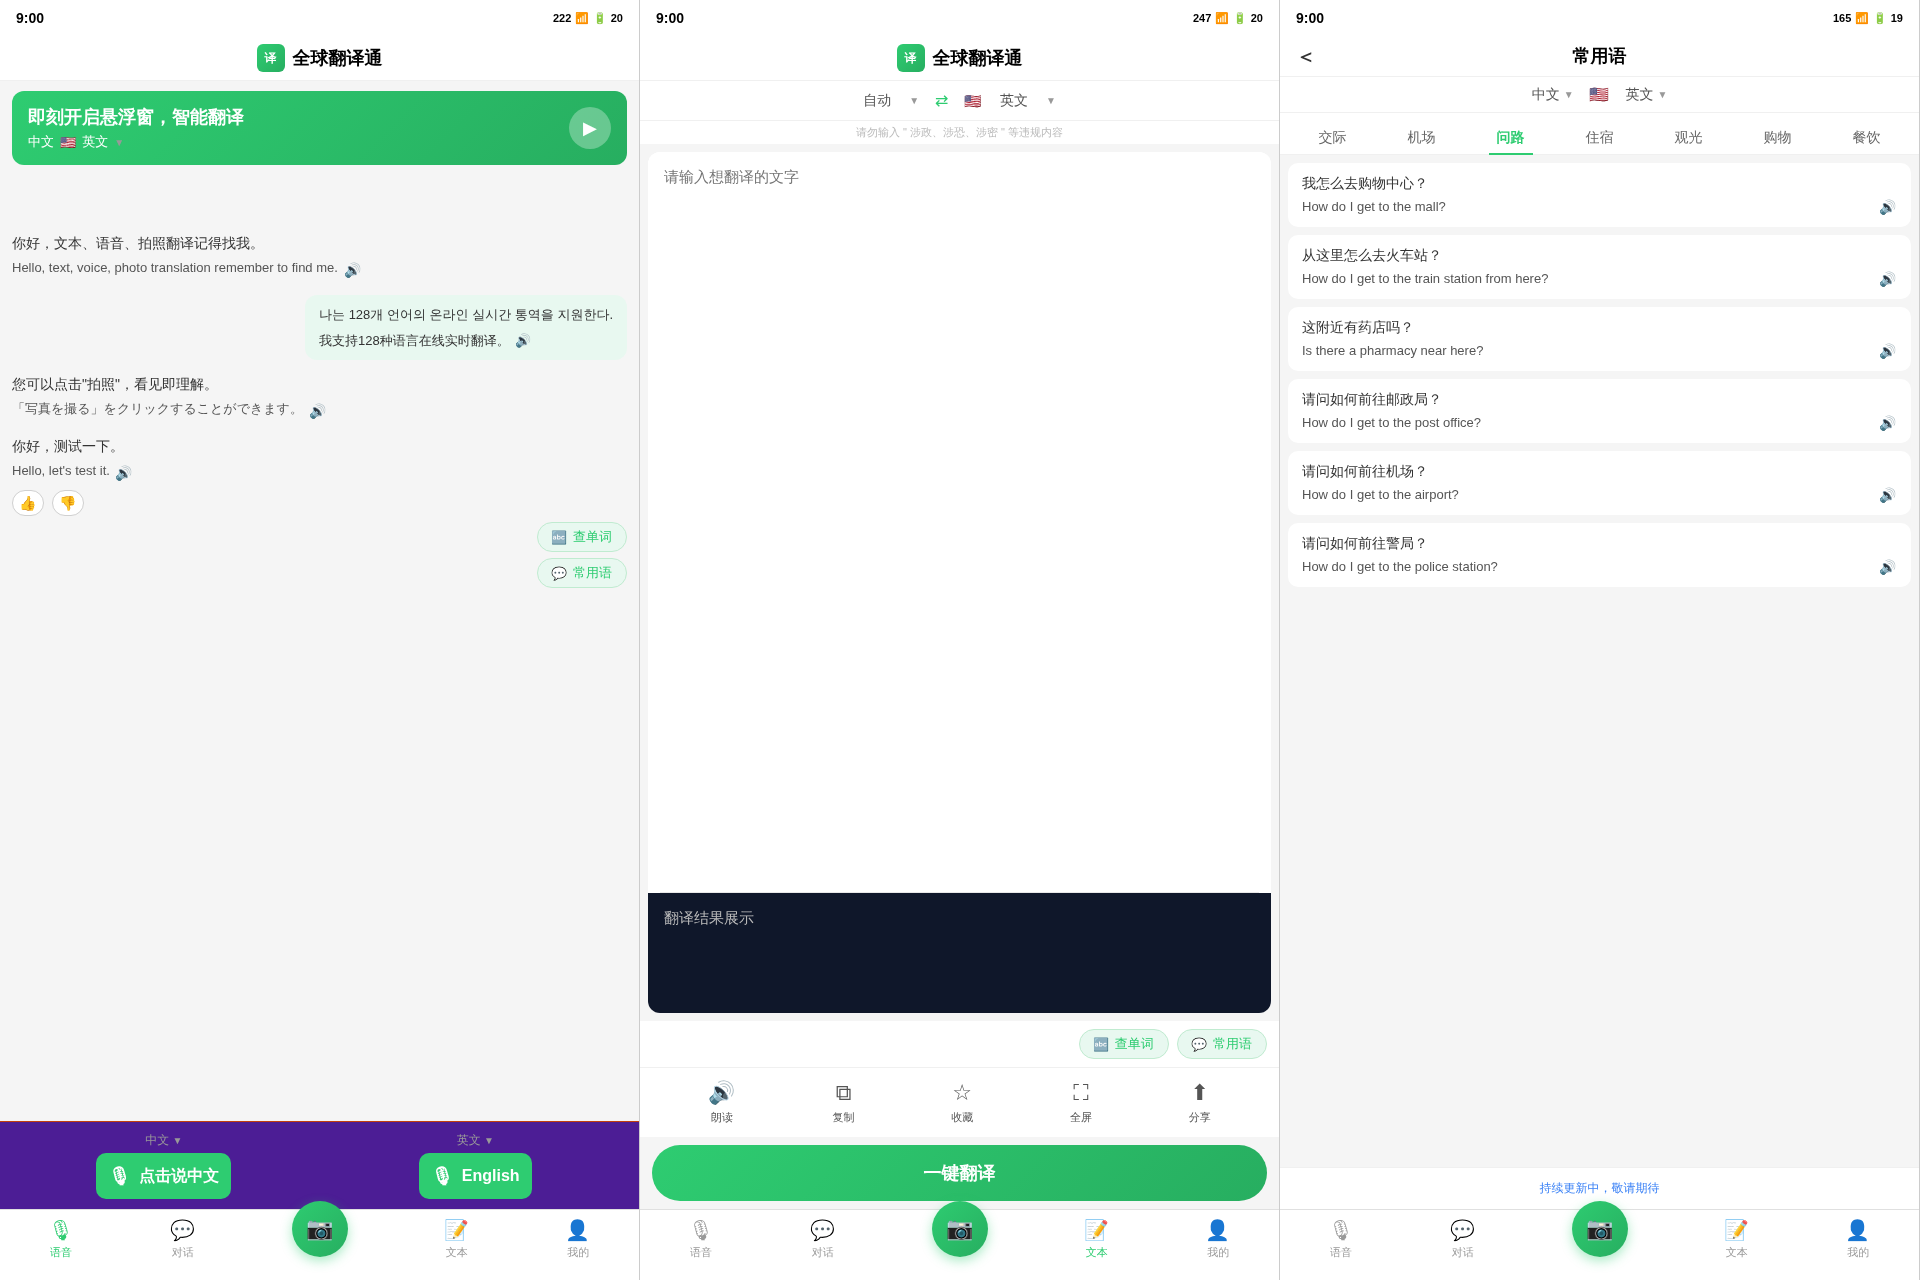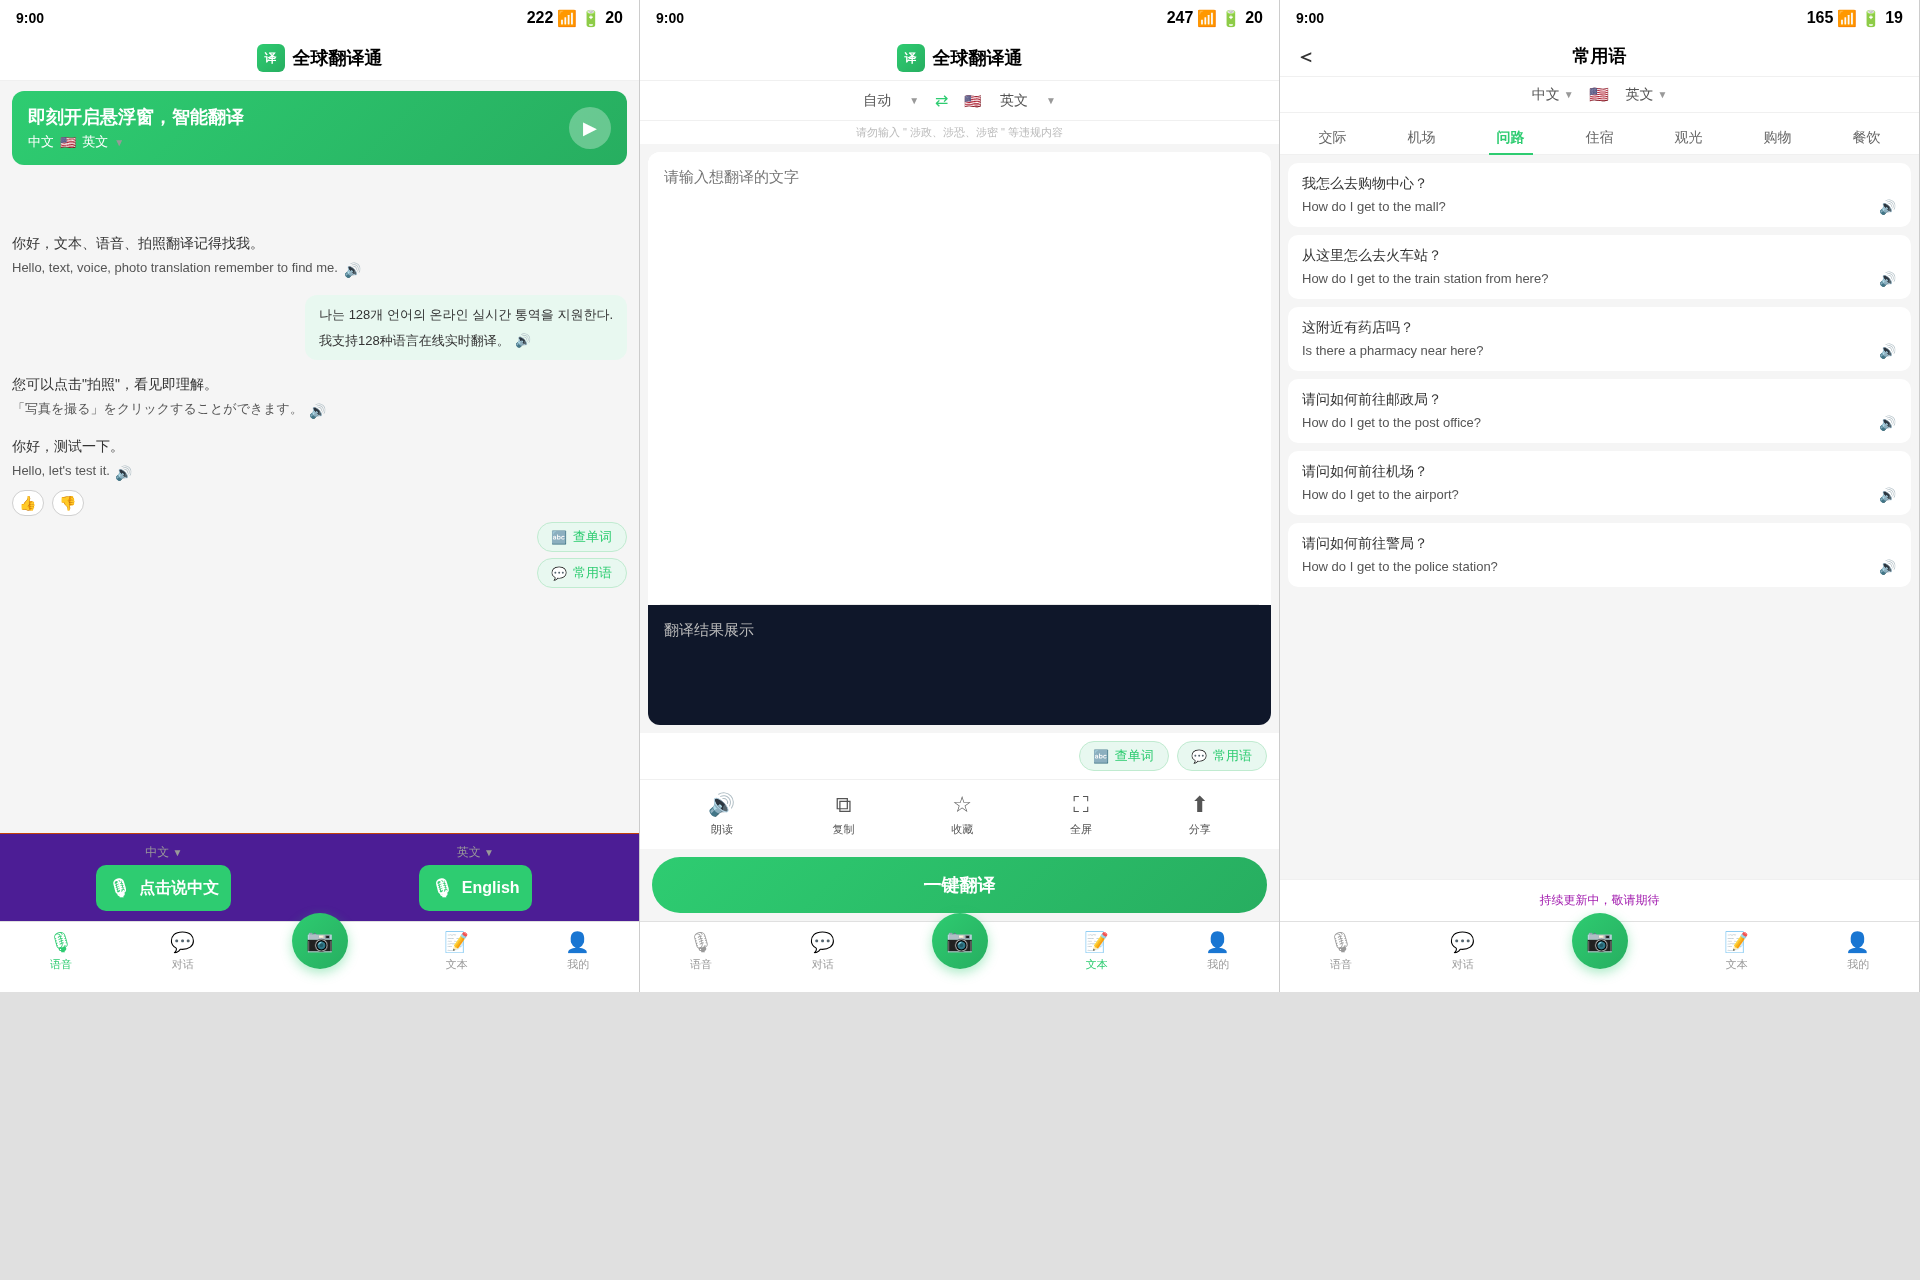--- a/index.html
+++ b/index.html
@@ -8,42 +8,42 @@
       background: #e0e0e0;
       display: flex;
       width: 1920px;
       height: 1280px;
       overflow: hidden;
     }
 
     
     .phone-panel {
       width: 640px;
-      height: 992px;
+      height: 1280px;
       background: #f5f5f5;
       display: flex;
       flex-direction: column;
       position: relative;
       border-right: 1px solid #ccc;
       overflow: hidden;
     }
 
     
     .status-bar {
       display: flex;
       justify-content: space-between;
       align-items: center;
       padding: 6px 16px;
       background: #fff;
       font-size: 13px;
       font-weight: 600;
       height: 36px;
     }
     .status-bar .time { font-weight: 700; font-size: 14px; }
-    .status-bar .icons { display: flex; align-items: center; gap: 4px; font-size: 16px; }
+    .status-bar .icons { display: flex; align-items: center; gap: 4px; font-size: 11px; }
 
     
     .app-header {
       background: #fff;
       text-align: center;
       padding: 8px 16px;
       font-size: 18px;
       font-weight: 600;
       border-bottom: 1px solid #f0f0f0;
       display: flex;
@@ -270,21 +270,21 @@
       background: #fff; border-radius: 10px; padding: 12px 14px;
       margin-bottom: 8px;
     }
     .phrase-zh { font-size: 14px; color: #333; margin-bottom: 6px; }
     .phrase-en {
       font-size: 13px; color: #555; display: flex; justify-content: space-between; align-items: flex-start;
     }
     .phrase-sound { color: #2ecc71; font-size: 14px; flex-shrink: 0; margin-left: 8px; }
 
     .update-notice {
-      background: #fff; padding: 12px; text-align: center; font-size: 12px; color: #a21caf;
+      background: #fff; padding: 12px; text-align: center; font-size: 12px; color: #3b82f6;
       border-top: 1px solid #f0f0f0;
     }
 
     
     .panel1-content::-webkit-scrollbar,
     .phrase-list::-webkit-scrollbar { display: none; }
 
     .flag-emoji { font-size: 14px; }
     .chevron-down { font-size: 10px; color: #999; }
   </style>

